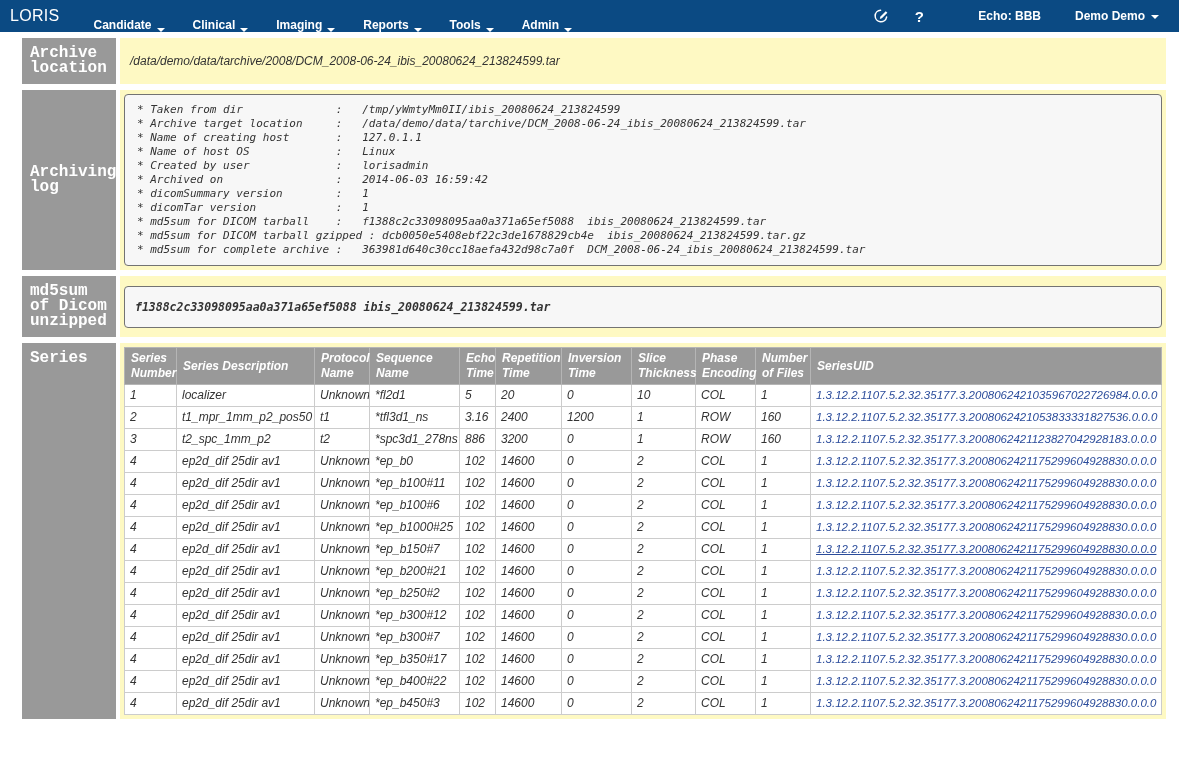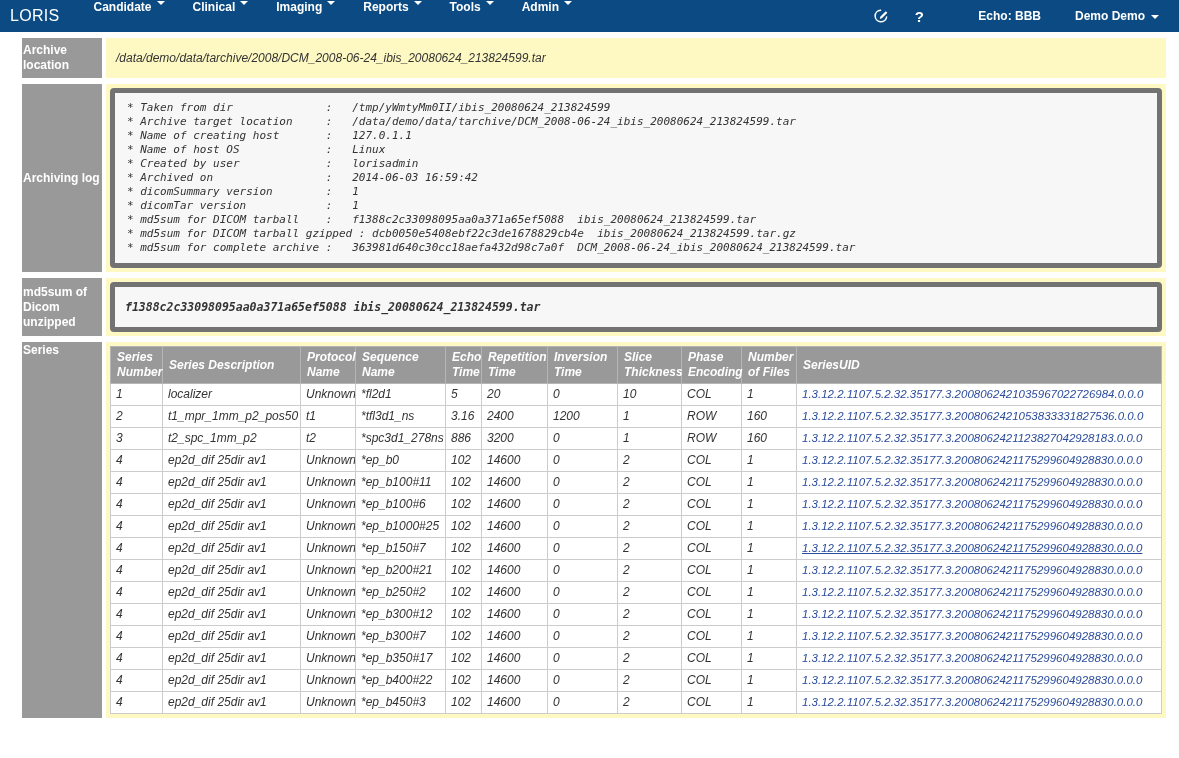--- a/index.html
+++ b/index.html
@@ -2,39 +2,39 @@
 <html><head>
 <meta charset="utf-8">
 <style>
   html,body{margin:0;padding:0;background:#fff;}
   body{width:1179px;height:758px;overflow:hidden;font-family:"Liberation Sans",sans-serif;}
 
   
   .navbar{height:32px;background:#0b4a83;display:flex;align-items:center;color:#fff;}
   .brand{font-size:16px;font-weight:500;padding:0 20px 0 10px;letter-spacing:.3px;cursor:pointer;}
   .nav-menus{display:flex;align-items:center;height:100%;}
-  .nav-item{font-size:12px;font-weight:bold;padding:0 14px;height:100%;display:flex;align-items:flex-start;gap:5px;cursor:pointer;}
+  .nav-item{font-size:12px;font-weight:bold;padding:0 14px;height:100%;display:flex;align-items:flex-end;gap:5px;cursor:pointer;}
   .caret{width:0;height:0;border-left:4px solid transparent;border-right:4px solid transparent;border-top:4px solid #fff;display:inline-block;margin-top:1px;}
   .nav-right{margin-left:auto;display:flex;align-items:center;gap:0;padding-right:14px;}
   .nav-icon{width:38px;text-align:center;cursor:pointer;display:flex;justify-content:center;align-items:center;}
   .help-glyph{font-size:15px;font-weight:bold;}
   .site-label{font-size:12px;font-weight:bold;padding:0 28px 0 40px;}
   .user-menu{font-size:12px;font-weight:bold;display:flex;align-items:center;gap:6px;cursor:pointer;padding:0 6px;}
 
   
   .outer{display:table;border-spacing:4px 6px;margin-left:18px;width:1152px;table-layout:fixed;}
   .orow{display:table-row;}
   .olabel{display:table-cell;width:78px;background:#999999;color:#fff;font-weight:bold;
-          font-size:12px;line-height:15px;padding:1px;vertical-align:middle;}
+          font-size:16px;line-height:15px;padding:8px;vertical-align:middle;font-family:Liberation Mono, monospace;}
   .olabel.top{vertical-align:top;}
   .ocontent{display:table-cell;vertical-align:middle;background:#fef9c3;padding:4px;font-style:italic;}
 
   .path-text{font-size:12px;color:#333;padding:9px 6px;}
 
-  .well{background:#f7f7f7;border:5px solid #737373;border-radius:4px;}
+  .well{background:#f7f7f7;border:1px solid #737373;border-radius:4px;}
   .log-well{padding:8px 12px;}
   pre.log{margin:0;font-family:"DejaVu Sans Mono",monospace;font-size:11px;line-height:14px;color:#333;}
   .md5-well{padding:13px 10px;font-family:"DejaVu Sans Mono",monospace;font-size:11.5px;font-weight:bold;color:#333;}
 
   
   table.series{border-collapse:collapse;width:100%;table-layout:fixed;}
   table.series th{background:#999999;color:#fff;font-size:12px;font-weight:bold;text-align:left;
                   padding:3px 6px;border:1px solid #b5b5b5;line-height:15px;vertical-align:middle;}
   table.series td{border:1px solid #ccc;font-size:12px;color:#333;padding:3px 5px;line-height:15px;
                   white-space:nowrap;overflow:hidden;background:#fff;}

